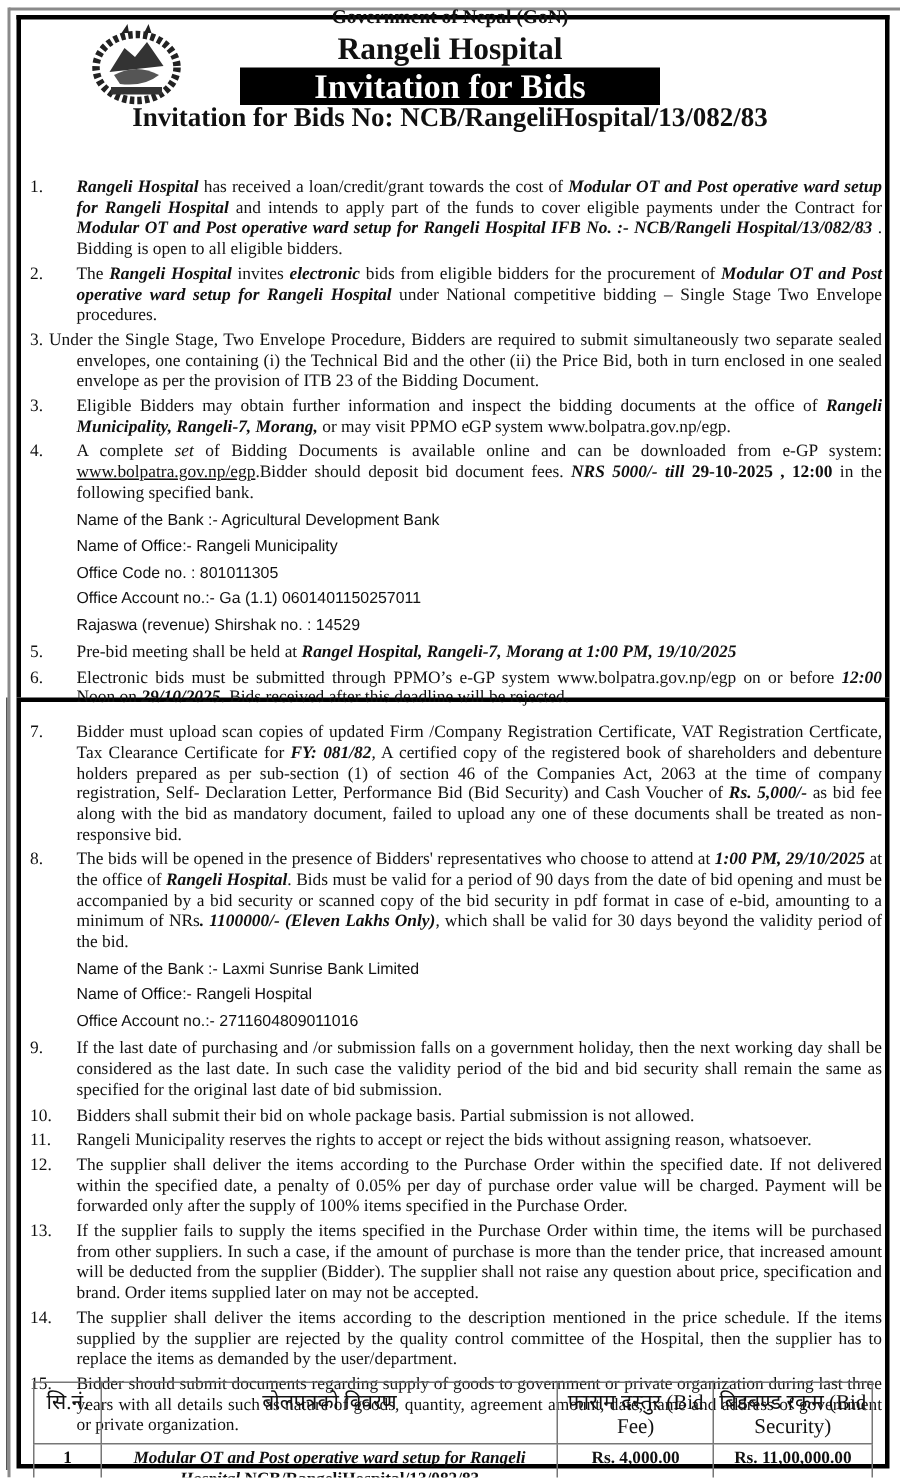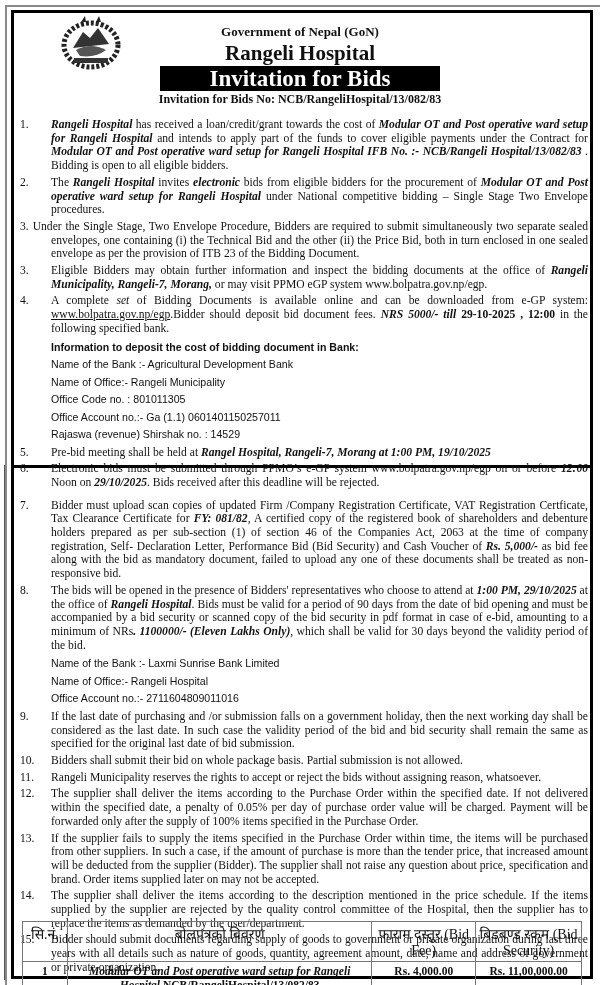--- a/index.html
+++ b/index.html
@@ -5,28 +5,28 @@
   html, body { margin: 0; padding: 0; background: #ffffff; }
   body { width: 600px; height: 985px; position: relative; overflow: hidden;
          font-family: "Liberation Serif", "DejaVu Serif", serif; color: #111; }
   .outer-gray-top { position: absolute; left: 6px; top: 5px; width: 594px; height: 2px; background: #8a8a8a; }
   .outer-gray-left { position: absolute; left: 5px; top: 5px; width: 2px; height: 980px; background: #8a8a8a; }
   .frame { position: absolute; border: 3px solid #000; box-sizing: border-box; }
   .frame-top { left: 11px; top: 10px; width: 582px; height: 455px; border-bottom: none; }
   .frame-bottom { left: 11px; top: 465px; width: 582px; height: 514px; }
   .frame-bottom-inner-left { position:absolute; left: 4px; top: 465px; width:1px; height: 515px; background:#555; }
 
-  .header { position: absolute; left: 0; top: 24px; width: 600px; text-align: center; }
+  .header { position: absolute; left: 0; top: 3px; width: 600px; text-align: center; }
   .emblem { position: absolute; left: 56px; top: 14px; width: 70px; height: 58px; }
   .gov { font-size: 13px; font-weight: bold; line-height: 16px; }
   .hospital { font-size: 21px; font-weight: bold; line-height: 24px; margin-top: 1px; }
   .ifb-band { display: inline-block; background: #000; color: #fff; font-size: 23px; font-weight: bold;
               width: 280px; line-height: 25px; margin-top: 1px; }
   .pubdate { font-size: 12.5px; font-weight: bold; line-height: 16px; margin-top: 2px; }
-  .ifbno { font-size: 12px; font-weight: bold; line-height: 15px; margin-top: 1px; }
+  .ifbno { font-size: 18px; font-weight: bold; line-height: 15px; margin-top: 1px; }
 
   .content { position: absolute; left: 18px; top: 118px; width: 570px; font-size: 11.6px; line-height: 13.7px; }
   .item { position: relative; padding-left: 33px; text-align: justify; margin-bottom: 3px; }
   .item .num { position: absolute; left: 2px; top: 0; }
   .bi { font-weight: bold; font-style: italic; }
   .b { font-weight: bold; }
   .i { font-style: italic; }
   .u { text-decoration: underline; }
   .bank { font-family: "Liberation Sans", "DejaVu Sans", sans-serif; font-size: 10.6px; line-height: 17.5px; padding-left: 33px; margin-bottom: 2px; }
   .bank .title { font-weight: bold; }
@@ -64,21 +64,20 @@
 
 <div class="content">
   <div id="items-a">
       <div class="item"><span class="num">1.</span><span class="bi">Rangeli Hospital</span><span> has received a loan/credit/grant towards the cost of </span><span class="bi">Modular OT and Post operative ward setup for Rangeli Hospital</span><span> and intends to apply part of the funds to cover eligible payments under the Contract for </span><span class="bi">Modular OT and Post operative ward setup for Rangeli Hospital IFB No. :-  NCB/Rangeli Hospital/13/082/83</span><span> . Bidding is open to all eligible bidders.</span></div>
       <div class="item"><span class="num">2.</span><span>The </span><span class="bi">Rangeli Hospital</span><span> invites </span><span class="bi">electronic</span><span> bids from eligible bidders for the procurement of </span><span class="bi">Modular OT and Post operative ward setup for Rangeli Hospital</span><span> under National competitive bidding – Single Stage Two Envelope procedures.</span></div>
       <div class="item" style="padding-left: 33px; text-indent: -31px;"><span style="margin-right: 4px;">3.</span><span>Under the Single Stage, Two Envelope Procedure, Bidders are required to submit simultaneously two separate sealed envelopes, one containing (i) the Technical Bid and the other (ii) the Price Bid, both in turn enclosed in one sealed envelope as per the provision of ITB 23 of the Bidding Document.</span></div>
       <div class="item"><span class="num">3.</span><span>Eligible Bidders may obtain further information and inspect the bidding documents at the office of </span><span class="bi">Rangeli Municipality, Rangeli-7, Morang,</span><span> or may visit PPMO eGP system www.bolpatra.gov.np/egp.</span></div>
       <div class="item"><span class="num">4.</span><span>A complete </span><span class="i">set</span><span> of Bidding Documents is available online and can be downloaded from e-GP system: </span><span class="u">www.bolpatra.gov.np/egp</span><span>.Bidder should deposit bid document fees. </span><span class="bi">NRS 5000/- till</span><span> </span><span class="b">29-10-2025 , 12:00</span><span> in the following specified bank.</span></div>
     </div>
   <div class="bank" id="bank-a">
-    <div class="title">Information to deposit the cost of bidding document in Bank:</div>
     <div>Name of the Bank :- Agricultural Development Bank</div>
     <div>Name of Office:- Rangeli Municipality</div>
     <div>Office Code no. : 801011305</div>
     <div>Office Account no.:- Ga (1.1) 0601401150257011</div>
     <div>Rajaswa (revenue) Shirshak no. : 14529</div>
   </div>
   <div id="items-b">
       <div class="item"><span class="num">5.</span><span>Pre-bid meeting shall be held at </span><span class="bi">Rangel Hospital, Rangeli-7, Morang at 1:00 PM, 19/10/2025</span></div>
       <div class="item"><span class="num">6.</span><span>Electronic bids must be submitted through PPMO’s e-GP system www.bolpatra.gov.np/egp on or before  </span><span class="bi">12:00</span><span> Noon on </span><span class="bi">29/10/2025</span><span>. Bids received after this deadline will be rejected.</span></div>
     </div>

